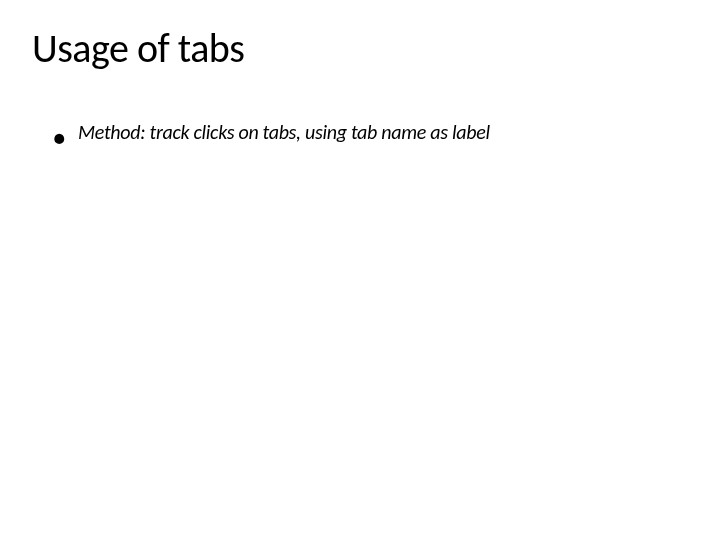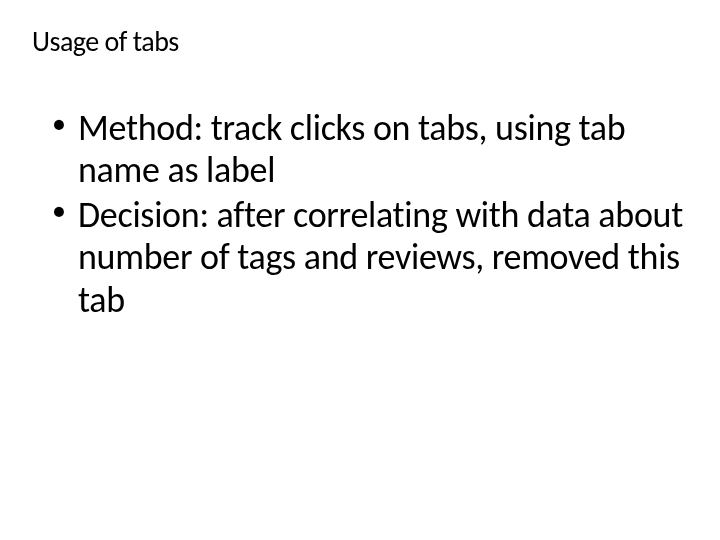--- a/index.html
+++ b/index.html
@@ -1,27 +1,26 @@
 <!DOCTYPE html>
 <html><head>
   <meta charset="utf-8">
   <style>
     * { margin: 0; padding: 0; box-sizing: border-box; }
     html, body { width: 720px; height: 540px; background: #fff; font-family: Calibri, "Segoe UI", Arial, sans-serif; color: #000; }
     .slide { width: 720px; height: 540px; padding: 24px 28px 24px 28px; }
-    .title { font-size: 28px; font-weight: 400; letter-spacing: -0.5px; margin-bottom: 48px; margin-left: 4px; }
+    .title { font-size: 40px; font-weight: 400; letter-spacing: -0.5px; margin-bottom: 48px; margin-left: 4px; }
     .content { padding-left: 18px; }
     .bullet-list { list-style: none; }
-    .bullet-item { position: relative; padding-left: 32px; font-size: 36px; line-height: 1.18; margin-bottom: 2px; letter-spacing: -0.3px; }
+    .bullet-item { position: relative; padding-left: 32px; font-size: 20px; line-height: 1.18; margin-bottom: 2px; letter-spacing: -0.3px; font-style: italic; }
     .bullet-item::before { content: "•"; position: absolute; left: 6px; top: 0; font-size: 28px; }
   </style>
 </head>
 <body>
 
 <div class="slide">
   <h1 class="title">Usage of tabs</h1>
   <div class="content">
     <ul class="bullet-list">
       <li class="bullet-item">Method: track clicks on tabs, using tab name as label</li>
-      <li class="bullet-item">Decision: after correlating with data about number of tags and reviews, removed this tab</li>
     </ul>
   </div>
 </div>
 
 </body></html>

